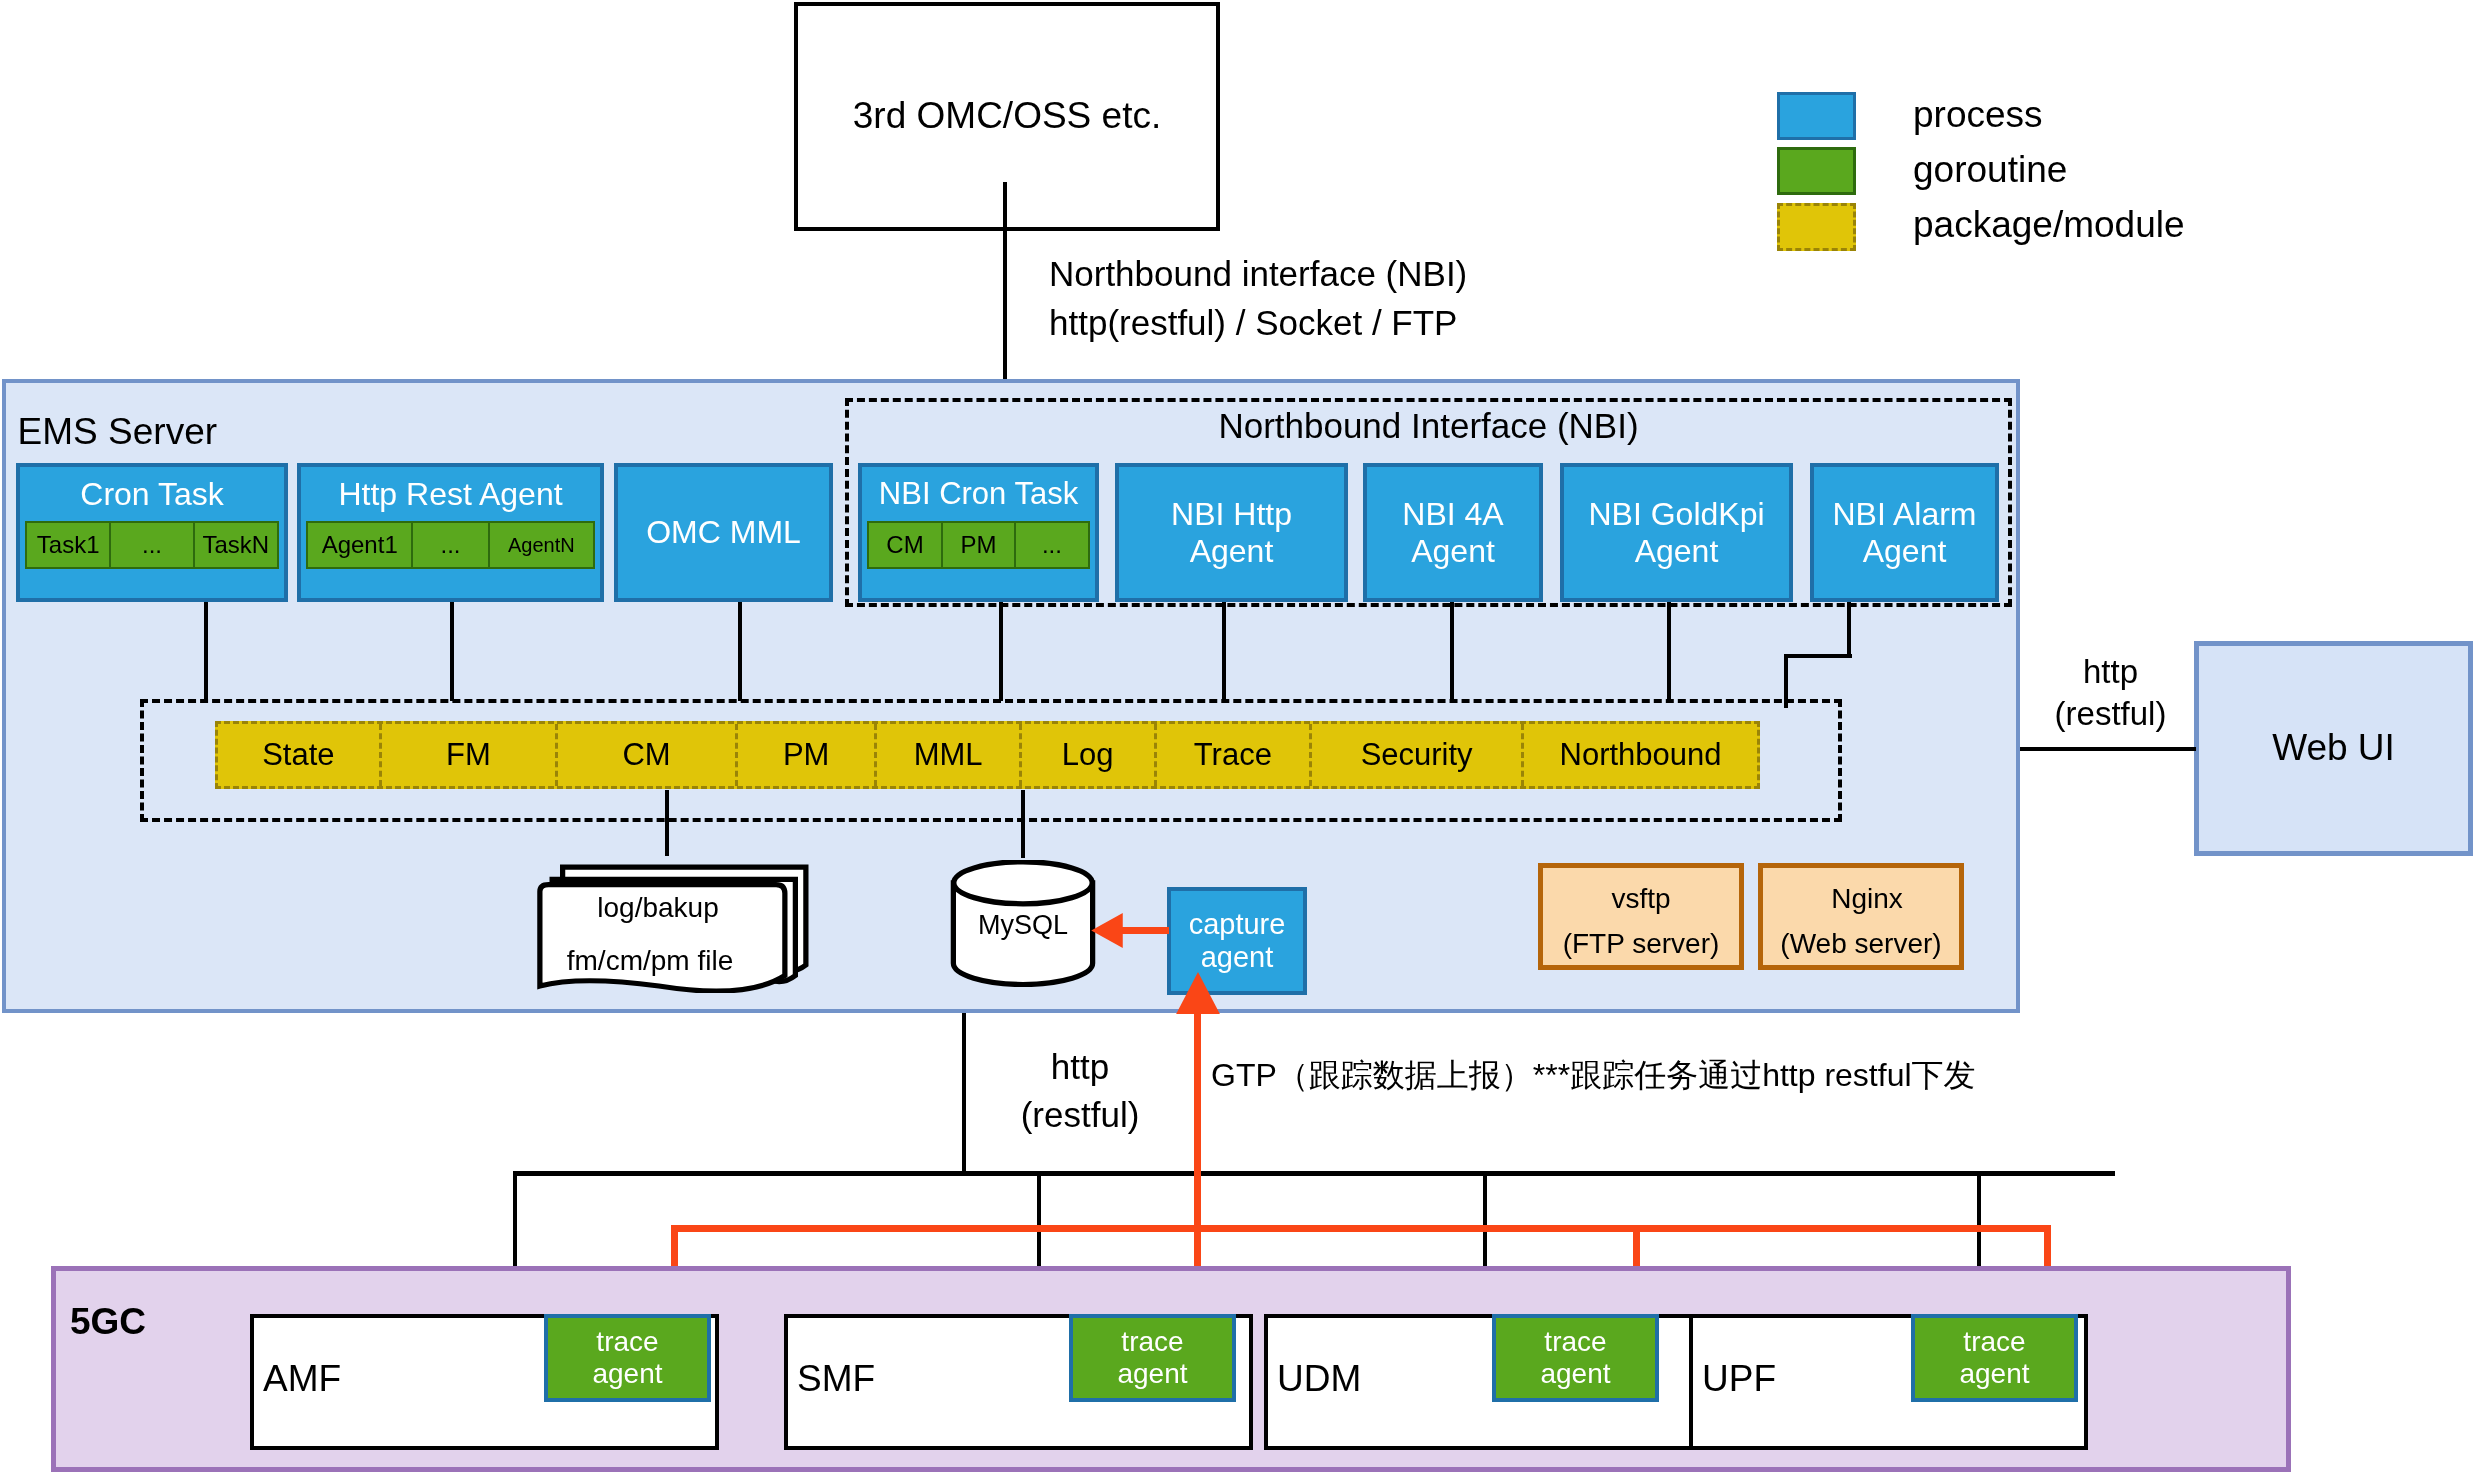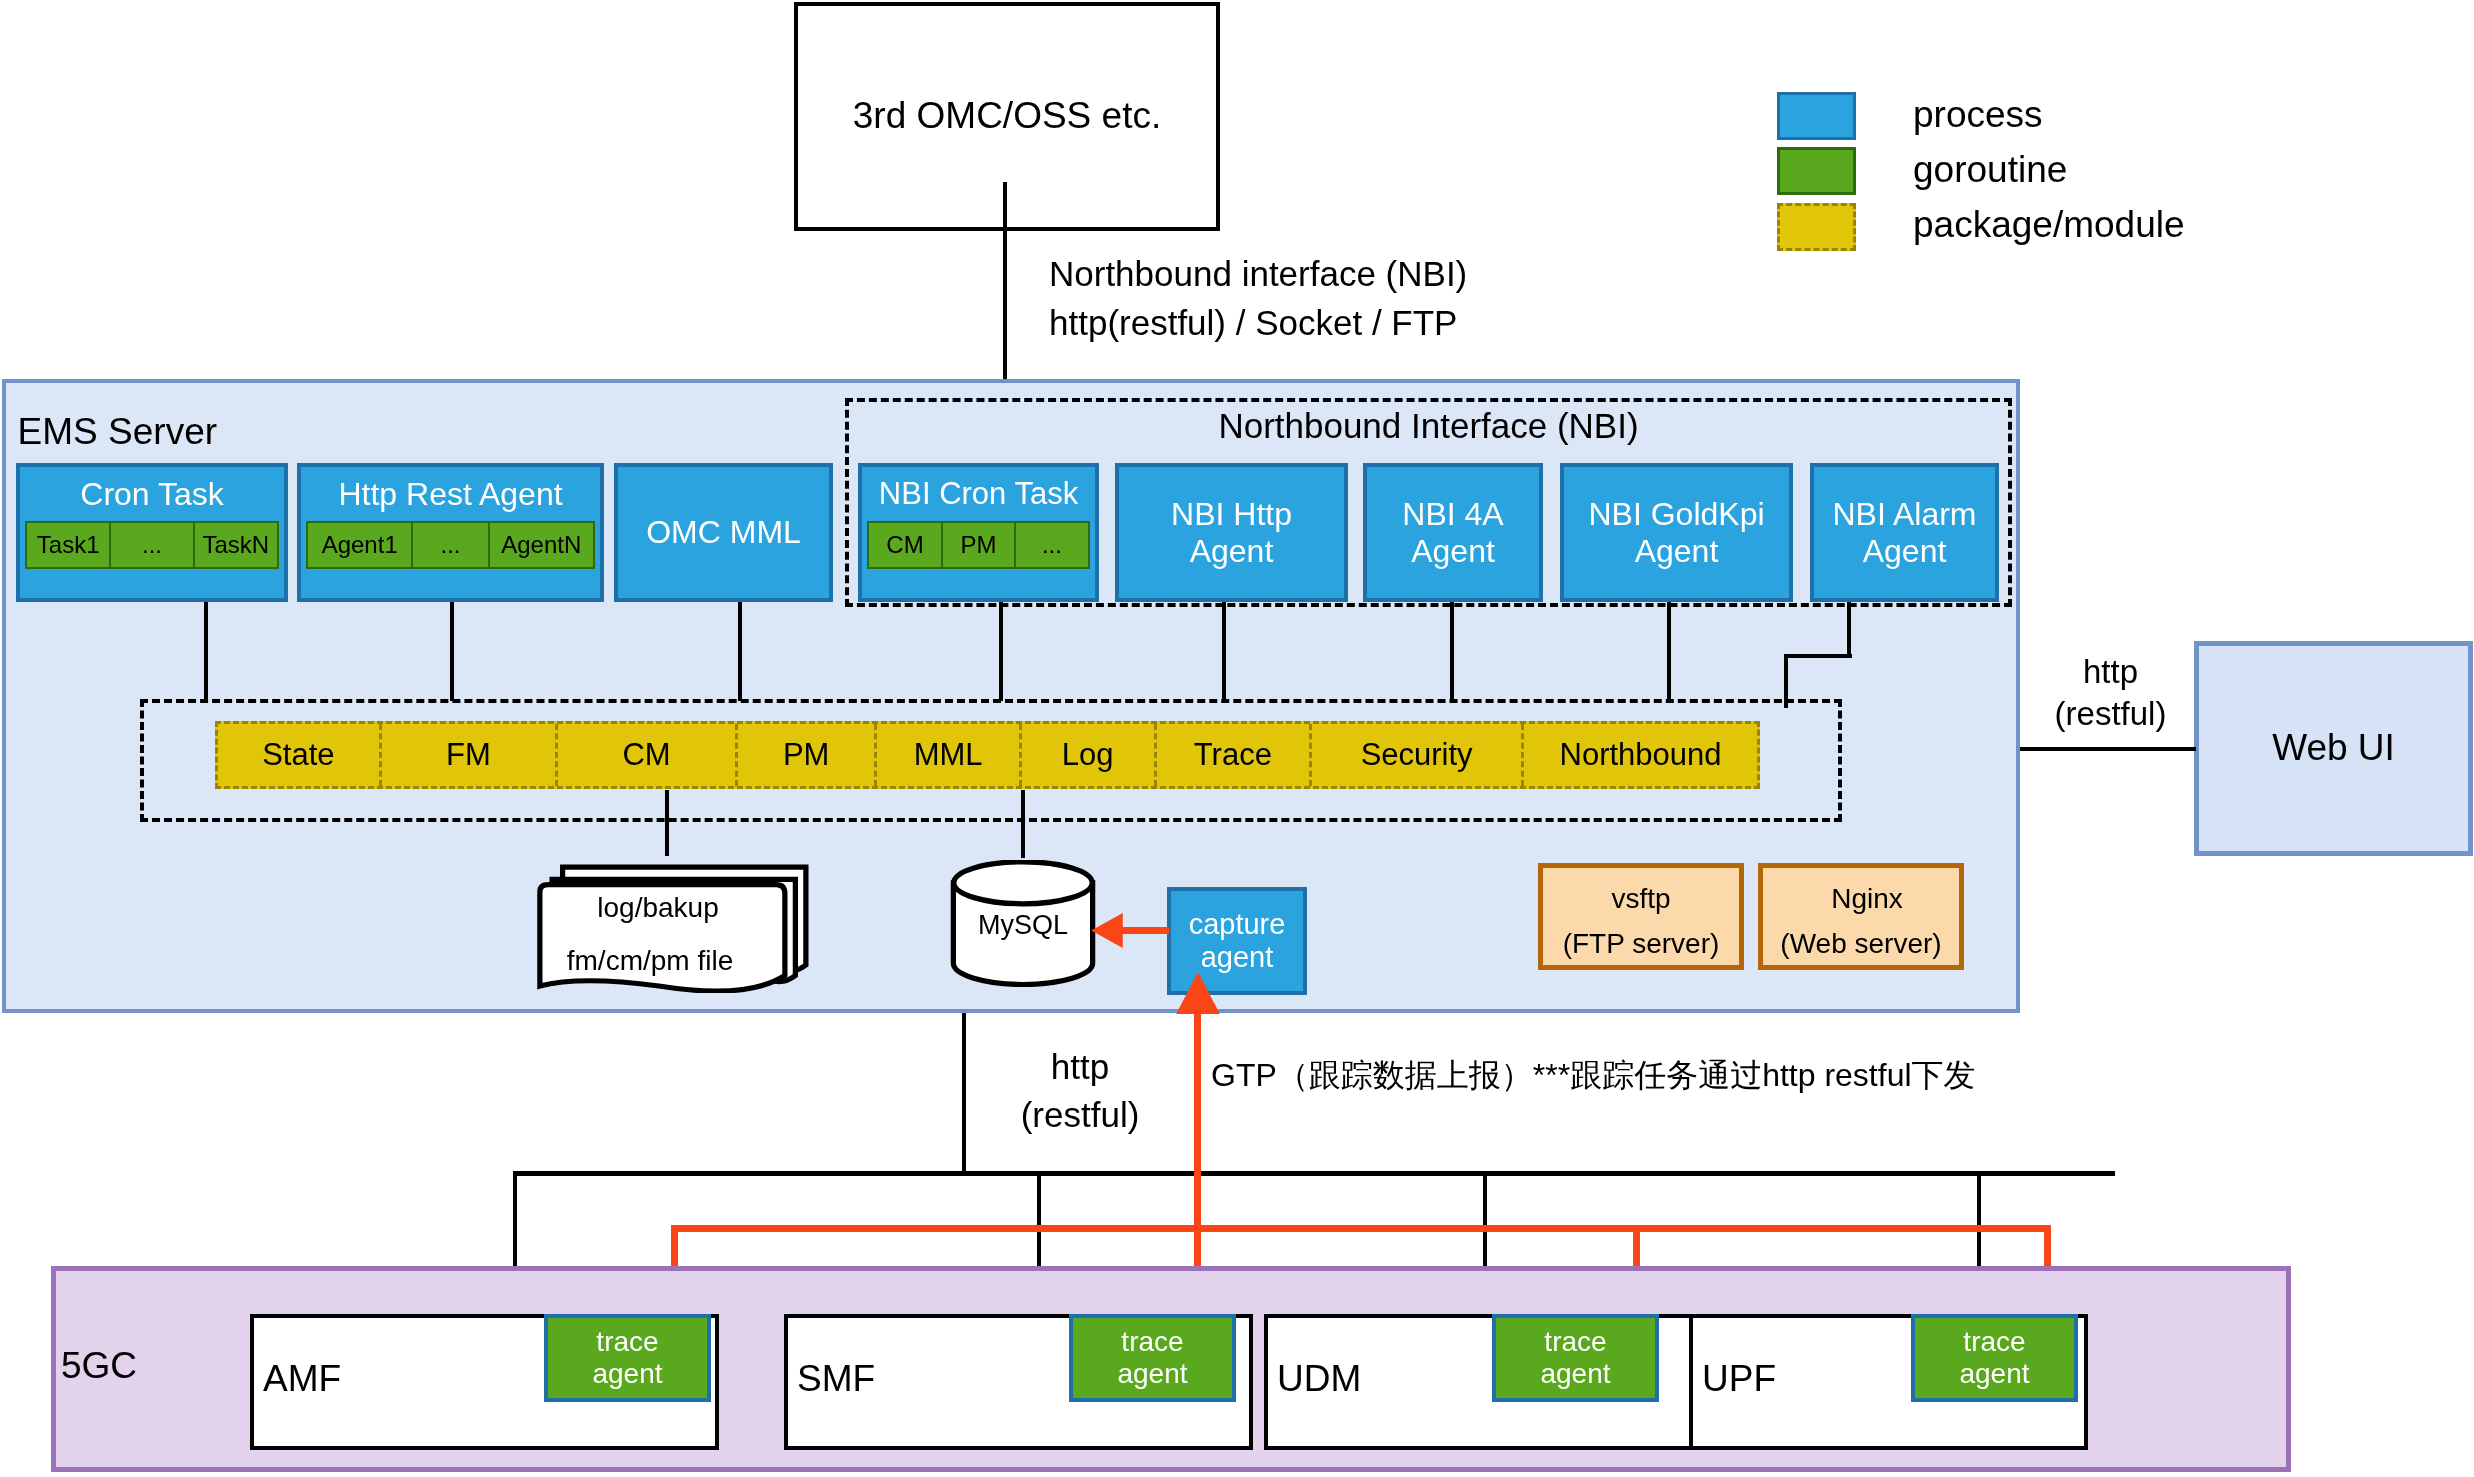--- a/index.html
+++ b/index.html
@@ -62,21 +62,21 @@
     <div class="goroutine ctr" style="flex:1;height:44px;font-size:24px;border-left:none;">...</div>
     <div class="goroutine ctr" style="flex:1;height:44px;font-size:24px;border-left:none;">TaskN</div>
   </div>
 </div>
 
 <div class="abs process" style="left:297px;top:463px;width:307px;height:139px;">
   <div class="ctr lbl" style="height:54px;font-size:32px;">Http Rest Agent</div>
   <div style="display:flex;margin:0 5.3px;">
     <div class="goroutine ctr" style="flex:1.1;height:44px;font-size:24px;">Agent1</div>
     <div class="goroutine ctr" style="flex:0.8;height:44px;font-size:24px;border-left:none;">...</div>
-    <div class="goroutine ctr" style="flex:1.1;height:44px;font-size:24px;border-left:none;">AgentN</div>
+    <div class="goroutine ctr" style="flex:1.1;height:44px;font-size:20px;border-left:none;">AgentN</div>
   </div>
 </div>
 
 <div class="abs process ctr" style="left:614px;top:463px;width:219px;height:139px;">
   <span class="lbl" style="font-size:32px;">OMC MML</span>
 </div>
 
 <div class="abs process" style="left:858px;top:463px;width:241px;height:139px;">
   <div class="ctr lbl" style="height:54px;font-size:31px;">NBI Cron Task</div>
   <div style="display:flex;margin:0 5.3px;">
@@ -194,21 +194,21 @@
 <svg class="abs" style="left:1176px;top:972px;width:44px;height:42px;" viewBox="0 0 50 48">
   <polygon points="25,0 50,48 0,48" fill="#fa4616"></polygon>
 </svg>
 <div class="abs oline" style="left:671px;top:1225px;width:1380px;height:7px;"></div>
 <div class="abs oline" style="left:671px;top:1225px;width:7px;height:93px;"></div>
 <div class="abs oline" style="left:1194px;top:1225px;width:7px;height:93px;"></div>
 <div class="abs oline" style="left:1633px;top:1225px;width:7px;height:93px;"></div>
 <div class="abs oline" style="left:2044px;top:1225px;width:7px;height:93px;"></div>
 
 <div class="abs fivegc" style="left:51px;top:1266px;width:2240px;height:206px;"></div>
-<div class="abs lbl" style="left:61px;top:1301px;font-size:37px;font-weight:normal;margin-top:44px;">5GC</div>
+<div class="abs lbl" style="left:70px;top:1301px;font-size:37px;font-weight:bold;">5GC</div>
 
 <div class="abs wbox" style="left:250px;top:1314px;width:469px;height:136px;"></div>
 <div class="abs lbl" style="left:263px;top:1358px;font-size:37px;">AMF</div>
 <div class="abs goroutine ctr" style="left:544px;top:1314px;width:167px;height:88px;border:4.4px solid #1f6fa8;color:#fff;">
   <span class="lbl" style="font-size:28px;white-space:pre;">trace
 agent</span>
 </div>
 
 <div class="abs wbox" style="left:784px;top:1314px;width:469px;height:136px;"></div>
 <div class="abs lbl" style="left:797px;top:1358px;font-size:37px;">SMF</div>

